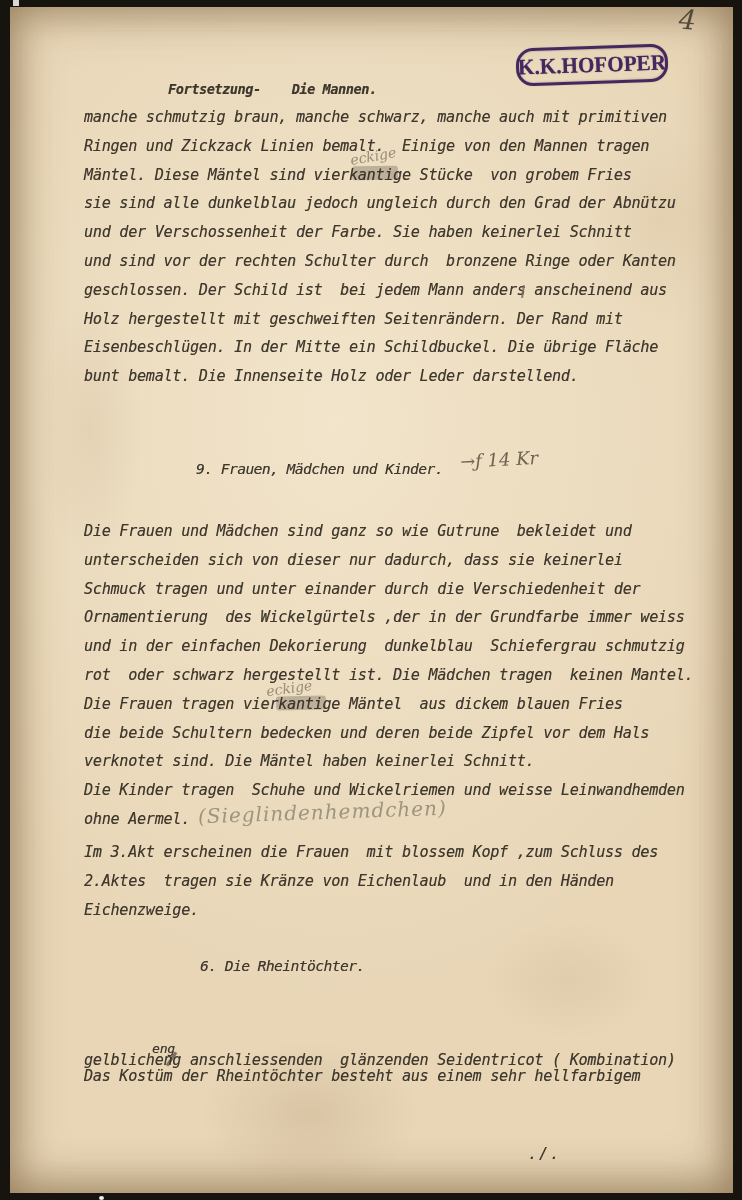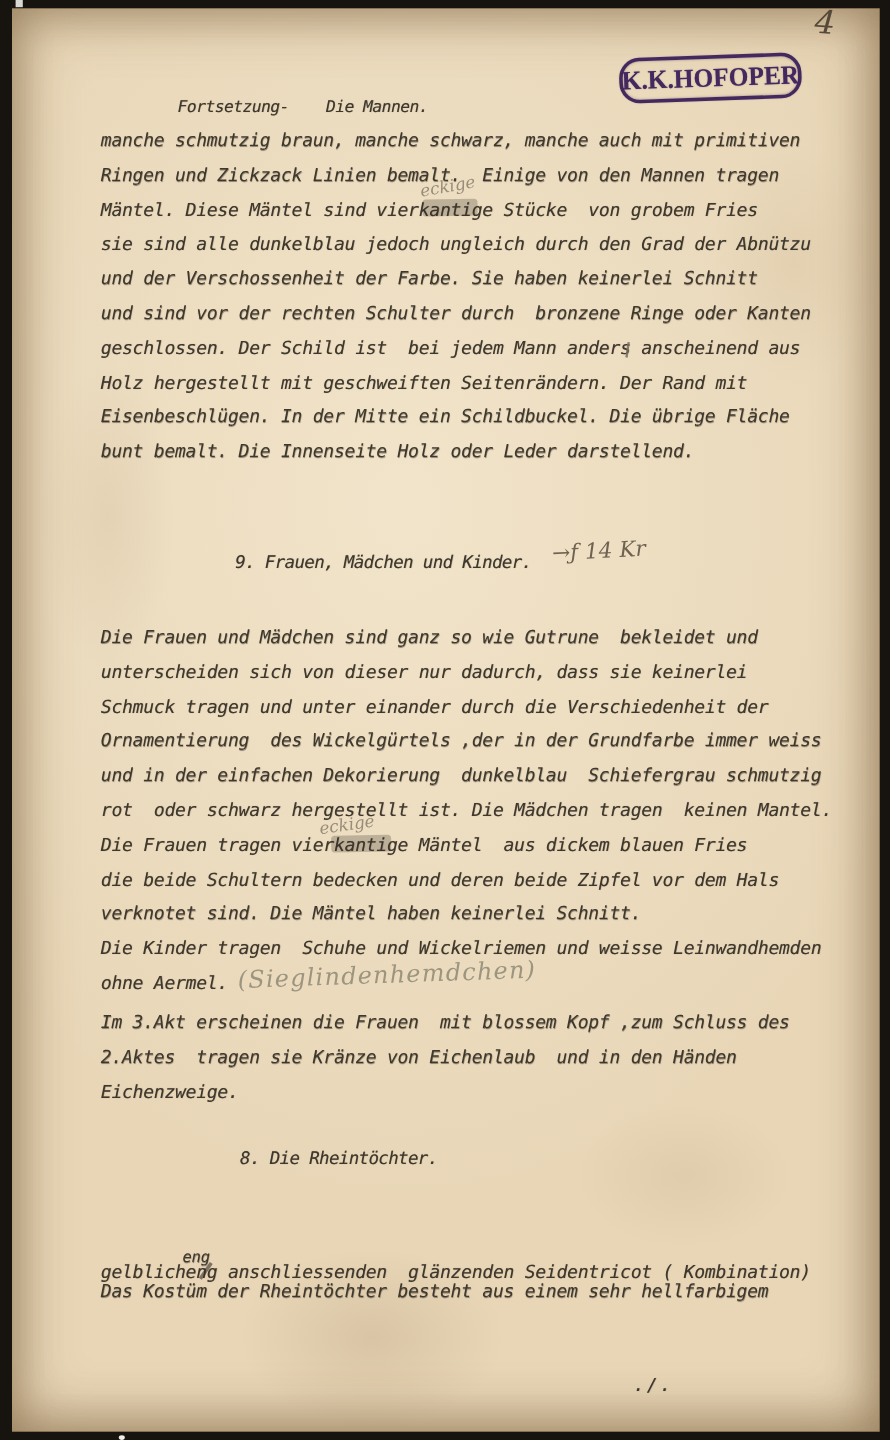--- a/index.html
+++ b/index.html
@@ -25,21 +25,21 @@
   .tw {
     position:absolute;
     font-family:"DejaVu Sans Mono", monospace;
     font-style:italic;
     font-size:15px; line-height:28.8px;
     white-space:pre-wrap;
     color:#3e372c;
     text-shadow:0.3px 0.3px 0.6px rgba(62,55,44,.55);
     letter-spacing:-0.2px;
   }
-  .tw-heading { font-weight:normal; font-size:13.5px; letter-spacing:-0.4px; }
+  .tw-heading { font-weight:bold; font-size:13.5px; letter-spacing:-0.4px;margin-left:20px; }
   .tw-subheading { font-size:14.5px; letter-spacing:-0.5px; }
   .tw-small { font-size:13px; }
   .hw {
     position:absolute;
     font-family:"DejaVu Serif", serif;
     font-style:italic;
     color:#978d79;
     white-space:pre;
   }
   .stamp {
@@ -123,21 +123,21 @@
 
 <div class="hw" style="left:266px; top:680px; font-size:14px; transform:rotate(-8deg);">eckige</div>
 <div class="scribble" style="left:276px; top:696px; width:50px; height:14px; transform:rotate(-1deg);"></div>
 
 <div class="hw" style="left:198px; top:800px; font-size:20px; letter-spacing:1px; color:#9c957f; transform:rotate(-2deg);">(Sieglindenhemdchen)</div>
 
 <div class="tw" style="left:84px; top:838px; width:660px;">Im 3.Akt erscheinen die Frauen  mit blossem Kopf ,zum Schluss des
 2.Aktes  tragen sie Kränze von Eichenlaub  und in den Händen
 Eichenzweige.</div>
 
-<div class="tw tw-subheading" style="left:200px; top:952px;">8. Die Rheintöchter.</div>
+<div class="tw tw-subheading" style="left:200px; top:952px;">6. Die Rheintöchter.</div>
 
 <div class="tw" style="left:84px; top:1062px;">Das Kostüm der Rheintöchter besteht aus einem sehr hellfarbigem</div>
 <div class="tw tw-small" style="left:152px; top:1035px;">eng</div>
 <div class="tw" style="left:84px; top:1046px;">gelblicheng anschliessenden  glänzenden Seidentricot ( Kombination)</div>
 
 <div class="mark" style="left:170px; top:1051px; width:3px; height:16px; background:rgba(55,47,38,.6); transform:rotate(35deg);"></div>
 
 <div class="tw end-marker" style="left:528px; top:1140px;">./.</div>
 
 </body></html>

